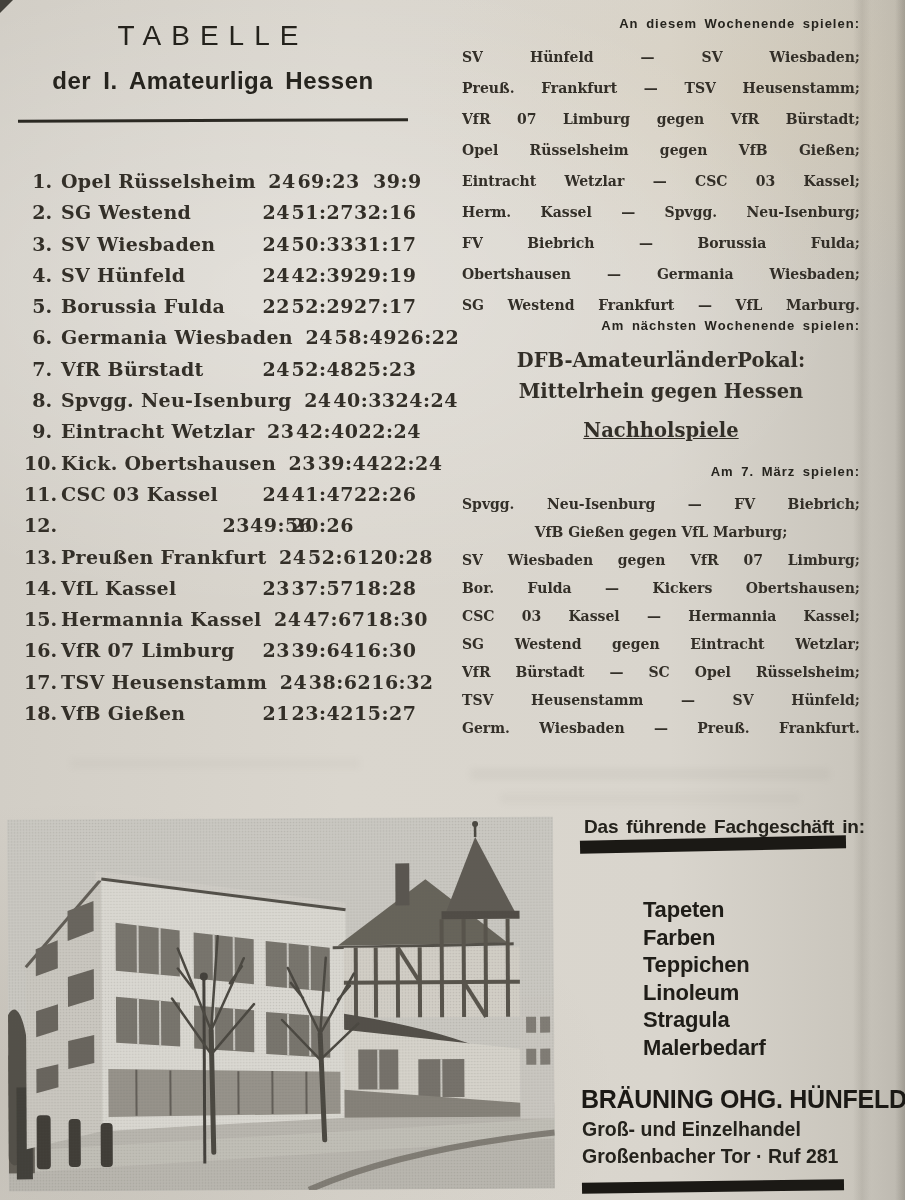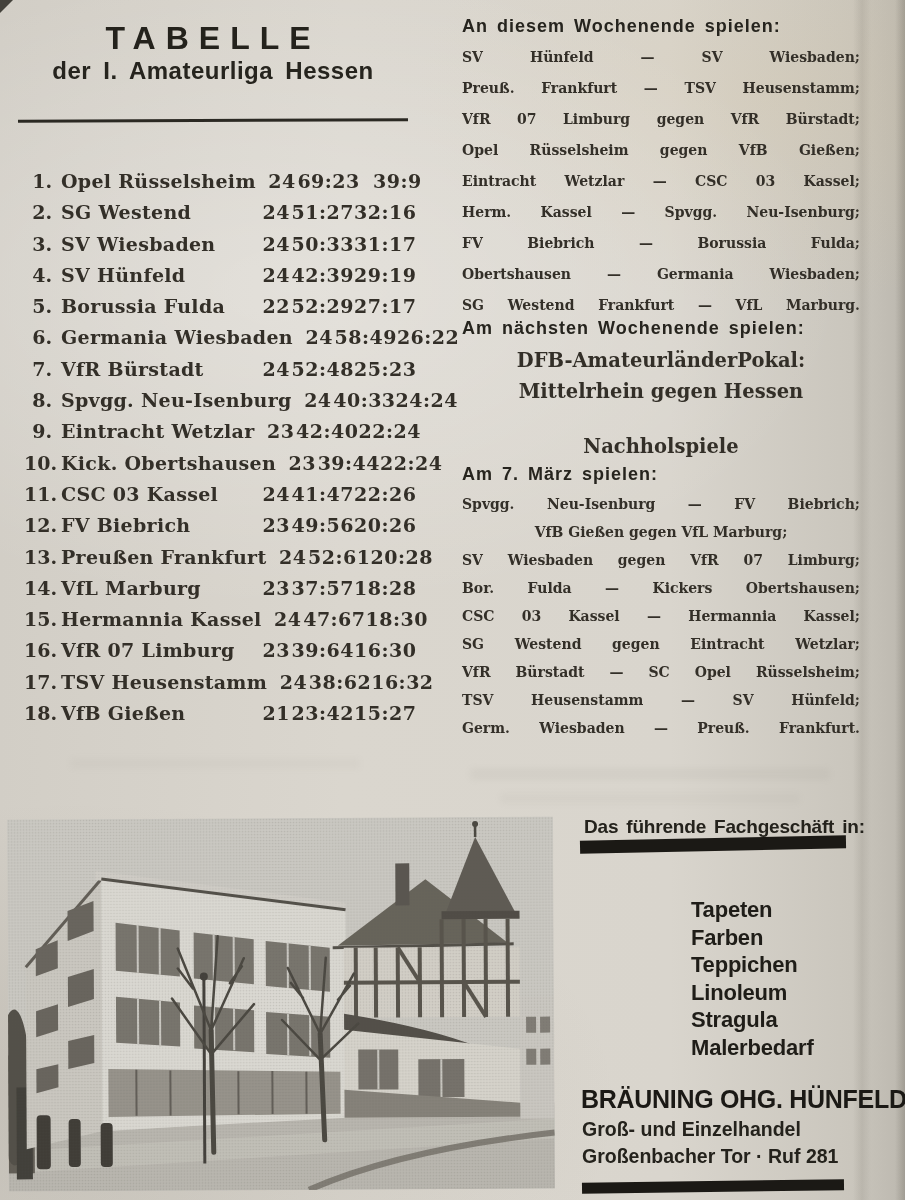--- a/index.html
+++ b/index.html
@@ -22,64 +22,64 @@
     background:linear-gradient(90deg,transparent,rgba(90,85,75,.12),transparent);}
   .edge-shade{position:absolute;right:0;top:0;width:10px;height:100%;
     background:linear-gradient(90deg,transparent,rgba(80,76,66,.25));}
   .ghost{position:absolute;background:#8a867c;filter:blur(3px);border-radius:4px;}
   .g1{left:470px;top:768px;width:360px;height:12px;opacity:.08;}
   .g2{left:500px;top:793px;width:300px;height:11px;opacity:.06;}
   .g3{left:70px;top:758px;width:290px;height:11px;opacity:.05;}
 
   
   .title-block{position:absolute;left:16px;top:20px;width:394px;text-align:center;}
-  .title-1{font-family:"Liberation Sans",sans-serif;font-weight:bold;font-size:32px;
+  .title-1{font-family:"Liberation Sans",sans-serif;font-weight:normal;font-size:28px;
     letter-spacing:10px;color:#24221c;}
   .title-2{font-family:"Liberation Sans",sans-serif;font-weight:bold;font-size:24px;
-    letter-spacing:.5px;word-spacing:5px;color:#26241e;}
+    margin-top:15px;letter-spacing:.5px;word-spacing:5px;color:#26241e;}
   .rule{position:absolute;left:18px;top:119px;width:390px;height:3px;background:#2b2923;
     transform:rotate(-.2deg);}
   .ltable{position:absolute;left:24px;top:170px;width:392px;font-weight:bold;
     font-size:19px;}
   .trow{display:grid;grid-template-columns:28px 1fr 40px 64px 62px;height:31.3px;}
   .trow .rank{text-align:right;}
   .trow .team{padding-left:9px;letter-spacing:.3px;white-space:nowrap;}
   .trow .games,.trow .goals,.trow .pts{text-align:right;letter-spacing:.5px;}
 
   
   .rcol{position:absolute;left:462px;top:0;width:398px;}
   .h-sans{position:absolute;left:0;width:398px;font-family:"Liberation Sans",sans-serif;
-    font-weight:bold;font-size:18px;color:#26241e;text-align:left;
+    font-weight:bold;font-size:13px;color:#26241e;text-align:right;
     letter-spacing:1px;word-spacing:3px;white-space:nowrap;}
   .h-tw{top:16px;}
   .h-nw{top:318px;}
   .h-m7{top:464px;left:0;}
   .mlist{position:absolute;left:0;width:398px;font-weight:bold;font-size:14px;}
   .list-tw{top:49px;}
   .list-m7{top:496px;}
   .mline{height:31px;text-align:justify;text-align-last:justify;white-space:nowrap;}
   .list-m7 .mline{height:28px;}
   .list-m7 .mline:nth-of-type(2){text-align:center;text-align-last:center;}
   .nw-lines{position:absolute;left:0;top:349px;width:398px;text-align:center;
     font-weight:bold;font-size:19.5px;}
   .nw-lines .nwline{height:31px;}
-  .nw-lines .nwline:nth-of-type(3){margin-top:24px;}
+  .nw-lines .nwline:nth-of-type(3){margin-top:8px;text-decoration:underline;}
 
   
   .ad-bar-top{position:absolute;left:580px;top:838px;width:266px;height:13px;
     background:#1b1915;transform:rotate(-1.2deg);}
   .ad-bar-bottom{position:absolute;left:582px;top:1181px;width:262px;height:11px;
     background:#1b1915;transform:rotate(-.8deg);}
   .ad-intro{position:absolute;left:584px;top:816px;width:280px;
     font-family:"Liberation Sans",sans-serif;font-weight:bold;font-size:19px;
     color:#24221c;letter-spacing:-.2px;word-spacing:3px;white-space:nowrap;}
   .ad-products{position:absolute;left:643px;top:897px;
     font-family:"Liberation Sans",sans-serif;font-weight:bold;font-size:22px;
     color:#1f1d18;letter-spacing:-.2px;}
-  .ad-products .prod{height:27.6px;margin-left:48px;}
+  .ad-products .prod{height:27.6px;}
   .ad-company{position:absolute;left:581px;top:1085px;width:290px;
     font-family:"Liberation Sans",sans-serif;font-weight:bold;font-size:25px;
     color:#1b1915;letter-spacing:-.3px;white-space:nowrap;text-align:right;}
   .ad-trade{position:absolute;left:582px;top:1118px;
     font-family:"Liberation Sans",sans-serif;font-weight:bold;font-size:19.5px;color:#24221c;}
   .ad-address{position:absolute;left:582px;top:1145px;
     font-family:"Liberation Sans",sans-serif;font-weight:bold;font-size:19.5px;color:#24221c;text-align:right;}
 
   
   .photo{position:absolute;left:8px;top:818px;width:546px;height:372px;
@@ -189,37 +189,36 @@
       <div class="trow">
         <span class="rank">11.</span>
         <span class="team">CSC 03 Kassel</span>
         <span class="games">24</span>
         <span class="goals">41:47</span>
         <span class="pts">22:26</span>
       </div>
 
       <div class="trow">
         <span class="rank">12.</span>
-        <span class="team">FV Biebrich</span>
         <span class="games">23</span>
         <span class="goals">49:56</span>
         <span class="pts">20:26</span>
       </div>
 
       <div class="trow">
         <span class="rank">13.</span>
         <span class="team">Preußen Frankfurt</span>
         <span class="games">24</span>
         <span class="goals">52:61</span>
         <span class="pts">20:28</span>
       </div>
 
       <div class="trow">
         <span class="rank">14.</span>
-        <span class="team">VfL Marburg</span>
+        <span class="team">VfL Kassel</span>
         <span class="games">23</span>
         <span class="goals">37:57</span>
         <span class="pts">18:28</span>
       </div>
 
       <div class="trow">
         <span class="rank">15.</span>
         <span class="team">Hermannia Kassel</span>
         <span class="games">24</span>
         <span class="goals">47:67</span>

